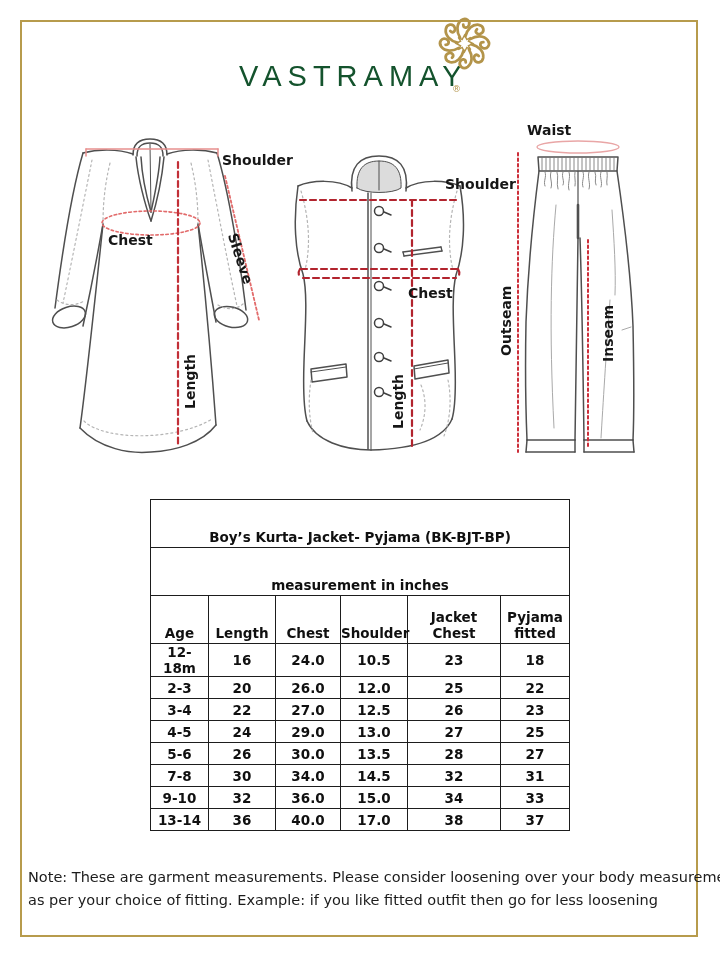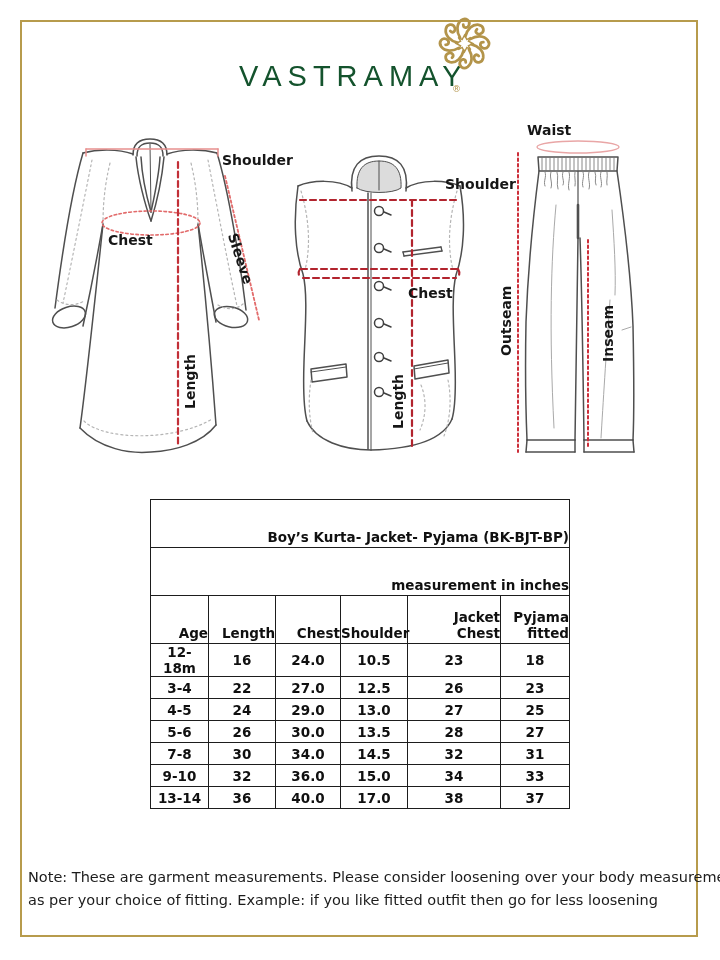--- a/index.html
+++ b/index.html
@@ -26,21 +26,21 @@
   .l-jacket-length{left:390px;top:429px;}
   .l-pyjama-waist{left:527px;top:122px;}
   .l-pyjama-outseam{left:498px;top:356px;}
   .l-pyjama-inseam{left:600px;top:362px;}
   
   .size-table{position:absolute;left:150px;top:499px;width:419px;border-collapse:collapse;
     table-layout:fixed;font-weight:bold;color:#101010;}
   .size-table th,.size-table td{border:1.8px solid #1d1d1d;text-align:center;padding:0;}
   .t-title{font-size:15px;height:25px;}
   .t-sub{font-size:11px;height:19px;}
-  .size-table thead th{font-size:13.5px;height:45px;vertical-align:bottom;padding-bottom:2px;line-height:1.2;text-align:right;}
+  .size-table thead th{font-size:13.5px;height:45px;vertical-align:bottom;padding-bottom:2px;line-height:1.2;}
   .size-table tbody td{font-size:13.5px;height:21px;}
   
   .note{position:absolute;left:28px;top:866px;width:664px;font-size:14.5px;color:#1c1c1c;line-height:23px;}
   .note .ln1{text-align:left;white-space:nowrap;}
   .note .ln2{white-space:nowrap;}
 </style>
 </head>
 <body>
 
 <div class="frame"></div>
@@ -255,20 +255,28 @@
   <tbody>
       <tr>
         <td>12-18m</td>
         <td>16</td>
         <td>24.0</td>
         <td>10.5</td>
         <td>23</td>
         <td>18</td>
       </tr>
       <tr>
+        <td>2-3</td>
+        <td>20</td>
+        <td>26.0</td>
+        <td>12.0</td>
+        <td>25</td>
+        <td>22</td>
+      </tr>
+      <tr>
         <td>3-4</td>
         <td>22</td>
         <td>27.0</td>
         <td>12.5</td>
         <td>26</td>
         <td>23</td>
       </tr>
       <tr>
         <td>4-5</td>
         <td>24</td>

